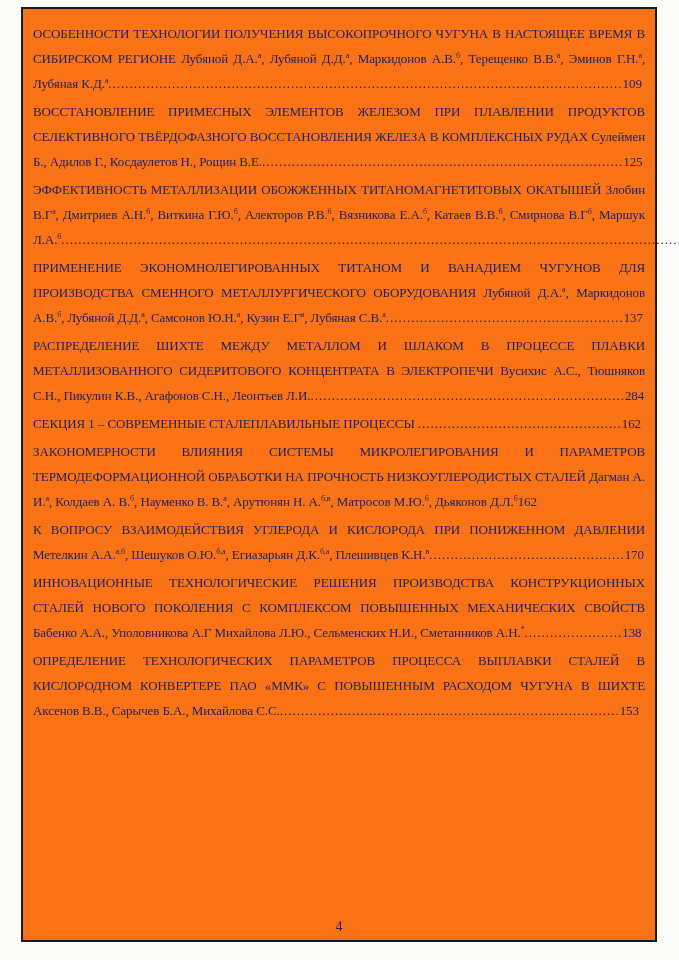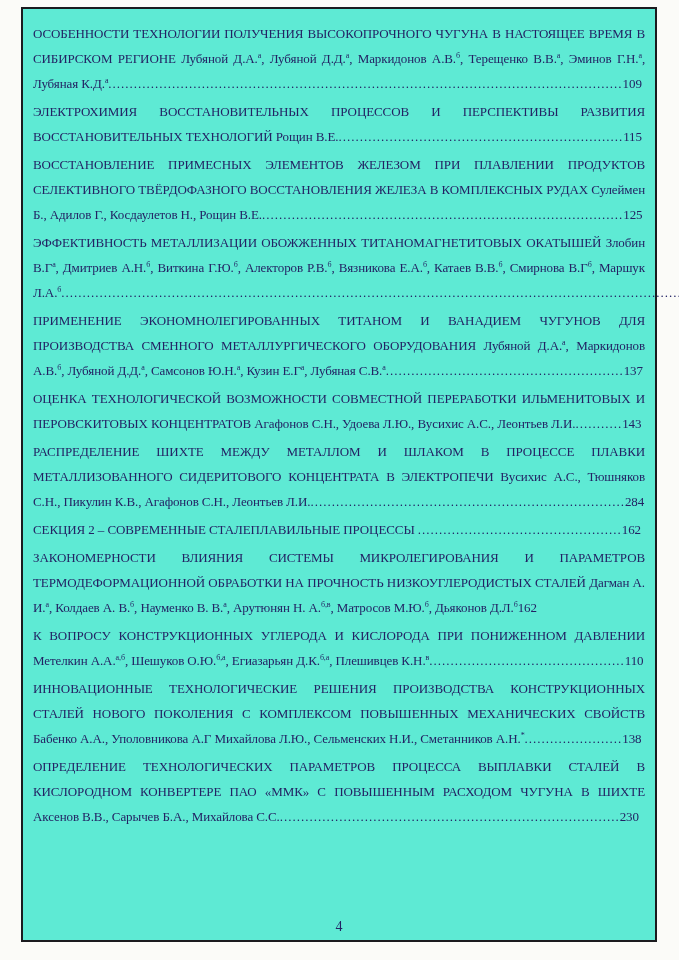--- a/index.html
+++ b/index.html
@@ -10,21 +10,21 @@
     position: relative;
     overflow: hidden;
     font-family: "Liberation Serif", serif;
     color: var(--ink, #232364);
   }
   .sheet {
     position: absolute;
     left: 21px; top: 7px; right: 22px; bottom: 18px;
     border: 2px solid var(--frame, #1b1b1f);
     padding: 12px 10px 0 10px;
-    background: #5eead4;
+    background: #f97316;
   }
   .toc { width: 100%; }
   .entry {
     text-align: justify;
     font-size: 13px;
     line-height: 25px;
     letter-spacing: -0.1px;
     margin: 0 0 3px 0;
     word-break: normal;
   }
@@ -47,36 +47,34 @@
     font-size: 14px;
   }
 </style>
 </head>
 <body style="--ink: #232364; --frame: #1b1b1f;">
 
 <div class="sheet">
   <div class="toc">
   <p class="entry"><span class="title">ОСОБЕННОСТИ ТЕХНОЛОГИИ ПОЛУЧЕНИЯ ВЫСОКОПРОЧНОГО ЧУГУНА В НАСТОЯЩЕЕ ВРЕМЯ В СИБИРСКОМ РЕГИОНЕ</span> <span class="authors">Лубяной Д.А.<sup>а</sup>, Лубяной Д.Д.<sup>а</sup>, Маркидонов А.В.<sup>б</sup>, Терещенко В.В.<sup>а</sup>, Эминов Г.Н.<sup>а</sup>, Лубяная К.Д.<sup>а</sup></span><span class="dots">.........................................................................................................................</span><span class="pagenum">109</span></p>
 
-  <p class="entry"><span class="title">ЭЛЕКТРОХИМИЯ ВОССТАНОВИТЕЛЬНЫХ ПРОЦЕССОВ И ПЕРСПЕКТИВЫ РАЗВИТИЯ ВОССТАНОВИТЕЛЬНЫХ ТЕХНОЛОГИЙ</span> <span class="authors">Рощин В.Е.</span><span class="dots">...................................................................</span><span class="pagenum">115</span></p>
 
   <p class="entry"><span class="title">ВОССТАНОВЛЕНИЕ ПРИМЕСНЫХ ЭЛЕМЕНТОВ ЖЕЛЕЗОМ ПРИ ПЛАВЛЕНИИ ПРОДУКТОВ СЕЛЕКТИВНОГО ТВЁРДОФАЗНОГО ВОССТАНОВЛЕНИЯ ЖЕЛЕЗА В КОМПЛЕКСНЫХ РУДАХ</span> <span class="authors">Сулеймен Б., Адилов Г., Косдаулетов Н., Рощин В.Е.</span><span class="dots">.....................................................................................</span><span class="pagenum">125</span></p>
 
   <p class="entry"><span class="title">ЭФФЕКТИВНОСТЬ МЕТАЛЛИЗАЦИИ ОБОЖЖЕННЫХ ТИТАНОМАГНЕТИТОВЫХ ОКАТЫШЕЙ</span> <span class="authors">Злобин В.Г<sup>а</sup>, Дмитриев А.Н.<sup>б</sup>, Виткина Г.Ю.<sup>б</sup>, Алекторов Р.В.<sup>б</sup>, Вязникова Е.А.<sup>б</sup>, Катаев В.В.<sup>б</sup>, Смирнова В.Г<sup>б</sup>, Маршук Л.А.<sup>б</sup></span><span class="dots">........................................................................................................................................................................................................................................................................................................................................................................................................................................................................................................................................................................................................................</span></p>
 
   <p class="entry"><span class="title">ПРИМЕНЕНИЕ ЭКОНОМНОЛЕГИРОВАННЫХ ТИТАНОМ И ВАНАДИЕМ ЧУГУНОВ ДЛЯ ПРОИЗВОДСТВА СМЕННОГО МЕТАЛЛУРГИЧЕСКОГО ОБОРУДОВАНИЯ</span> <span class="authors">Лубяной Д.А.<sup>а</sup>, Маркидонов А.В.<sup>б</sup>, Лубяной Д.Д.<sup>а</sup>, Самсонов Ю.Н.<sup>а</sup>, Кузин Е.Г<sup>а</sup>, Лубяная С.В.<sup>а</sup></span><span class="dots">........................................................</span><span class="pagenum">137</span></p>
 
-  <p class="entry"><span class="title">ОЦЕНКА ТЕХНОЛОГИЧЕСКОЙ ВОЗМОЖНОСТИ СОВМЕСТНОЙ ПЕРЕРАБОТКИ ИЛЬМЕНИТОВЫХ И ПЕРОВСКИТОВЫХ КОНЦЕНТРАТОВ</span> <span class="authors">Агафонов С.Н., Удоева Л.Ю., Вусихис А.С., Леонтьев Л.И.</span><span class="dots">...........</span><span class="pagenum">143</span></p>
 
   <p class="entry"><span class="title">РАСПРЕДЕЛЕНИЕ ШИХТЕ МЕЖДУ МЕТАЛЛОМ И ШЛАКОМ В ПРОЦЕССЕ ПЛАВКИ МЕТАЛЛИЗОВАННОГО СИДЕРИТОВОГО КОНЦЕНТРАТА В ЭЛЕКТРОПЕЧИ</span> <span class="authors">Вусихис А.С., Тюшняков С.Н., Пикулин К.В., Агафонов С.Н., Леонтьев Л.И.</span><span class="dots">..........................................................................</span><span class="pagenum">284</span></p>
 
-  <p class="entry section"><span class="title">СЕКЦИЯ 2 – СОВРЕМЕННЫЕ СТАЛЕПЛАВИЛЬНЫЕ ПРОЦЕССЫ</span> <span class="authors"></span><span class="dots">................................................</span><span class="pagenum">162</span></p>
+  <p class="entry section"><span class="title">СЕКЦИЯ 1 – СОВРЕМЕННЫЕ СТАЛЕПЛАВИЛЬНЫЕ ПРОЦЕССЫ</span> <span class="authors"></span><span class="dots">................................................</span><span class="pagenum">162</span></p>
 
   <p class="entry"><span class="title">ЗАКОНОМЕРНОСТИ ВЛИЯНИЯ СИСТЕМЫ МИКРОЛЕГИРОВАНИЯ И ПАРАМЕТРОВ ТЕРМОДЕФОРМАЦИОННОЙ ОБРАБОТКИ НА ПРОЧНОСТЬ НИЗКОУГЛЕРОДИСТЫХ СТАЛЕЙ</span> <span class="authors">Дагман А. И.<sup>а</sup>, Колдаев А. В.<sup>б</sup>, Науменко В. В.<sup>а</sup>, Арутюнян Н. А.<sup>б,в</sup>, Матросов М.Ю.<sup>б</sup>, Дьяконов Д.Л.<sup>б</sup></span><span class="pagenum">162</span></p>
 
-  <p class="entry"><span class="title">К ВОПРОСУ КОНСТРУКЦИОННЫХ УГЛЕРОДА И КИСЛОРОДА ПРИ ПОНИЖЕННОМ ДАВЛЕНИИ</span> <span class="authors">Метелкин А.А.<sup>а,б</sup>, Шешуков О.Ю.<sup>б,а</sup>, Егиазарьян Д.К.<sup>б,а</sup>, Плешивцев К.Н.<sup>в</sup></span><span class="dots">..............................................</span><span class="pagenum">110</span></p>
+  <p class="entry"><span class="title">К ВОПРОСУ ВЗАИМОДЕЙСТВИЯ УГЛЕРОДА И КИСЛОРОДА ПРИ ПОНИЖЕННОМ ДАВЛЕНИИ</span> <span class="authors">Метелкин А.А.<sup>а,б</sup>, Шешуков О.Ю.<sup>б,а</sup>, Егиазарьян Д.К.<sup>б,а</sup>, Плешивцев К.Н.<sup>в</sup></span><span class="dots">..............................................</span><span class="pagenum">170</span></p>
 
   <p class="entry"><span class="title">ИННОВАЦИОННЫЕ ТЕХНОЛОГИЧЕСКИЕ РЕШЕНИЯ ПРОИЗВОДСТВА КОНСТРУКЦИОННЫХ СТАЛЕЙ НОВОГО ПОКОЛЕНИЯ С КОМПЛЕКСОМ ПОВЫШЕННЫХ МЕХАНИЧЕСКИХ СВОЙСТВ</span> <span class="authors">Бабенко А.А., Уполовникова А.Г Михайлова Л.Ю., Сельменских Н.И., Сметанников А.Н.<sup>*</sup></span><span class="dots">.......................</span><span class="pagenum">138</span></p>
 
-  <p class="entry"><span class="title">ОПРЕДЕЛЕНИЕ ТЕХНОЛОГИЧЕСКИХ ПАРАМЕТРОВ ПРОЦЕССА ВЫПЛАВКИ СТАЛЕЙ В КИСЛОРОДНОМ КОНВЕРТЕРЕ ПАО «ММК» С ПОВЫШЕННЫМ РАСХОДОМ ЧУГУНА В ШИХТЕ</span> <span class="authors">Аксенов В.В., Сарычев Б.А., Михайлова С.С.</span><span class="dots">................................................................................</span><span class="pagenum">230</span></p>
+  <p class="entry"><span class="title">ОПРЕДЕЛЕНИЕ ТЕХНОЛОГИЧЕСКИХ ПАРАМЕТРОВ ПРОЦЕССА ВЫПЛАВКИ СТАЛЕЙ В КИСЛОРОДНОМ КОНВЕРТЕРЕ ПАО «ММК» С ПОВЫШЕННЫМ РАСХОДОМ ЧУГУНА В ШИХТЕ</span> <span class="authors">Аксенов В.В., Сарычев Б.А., Михайлова С.С.</span><span class="dots">................................................................................</span><span class="pagenum">153</span></p>
 </div>
   <div class="footer">4</div>
 </div>
 
 </body></html>

